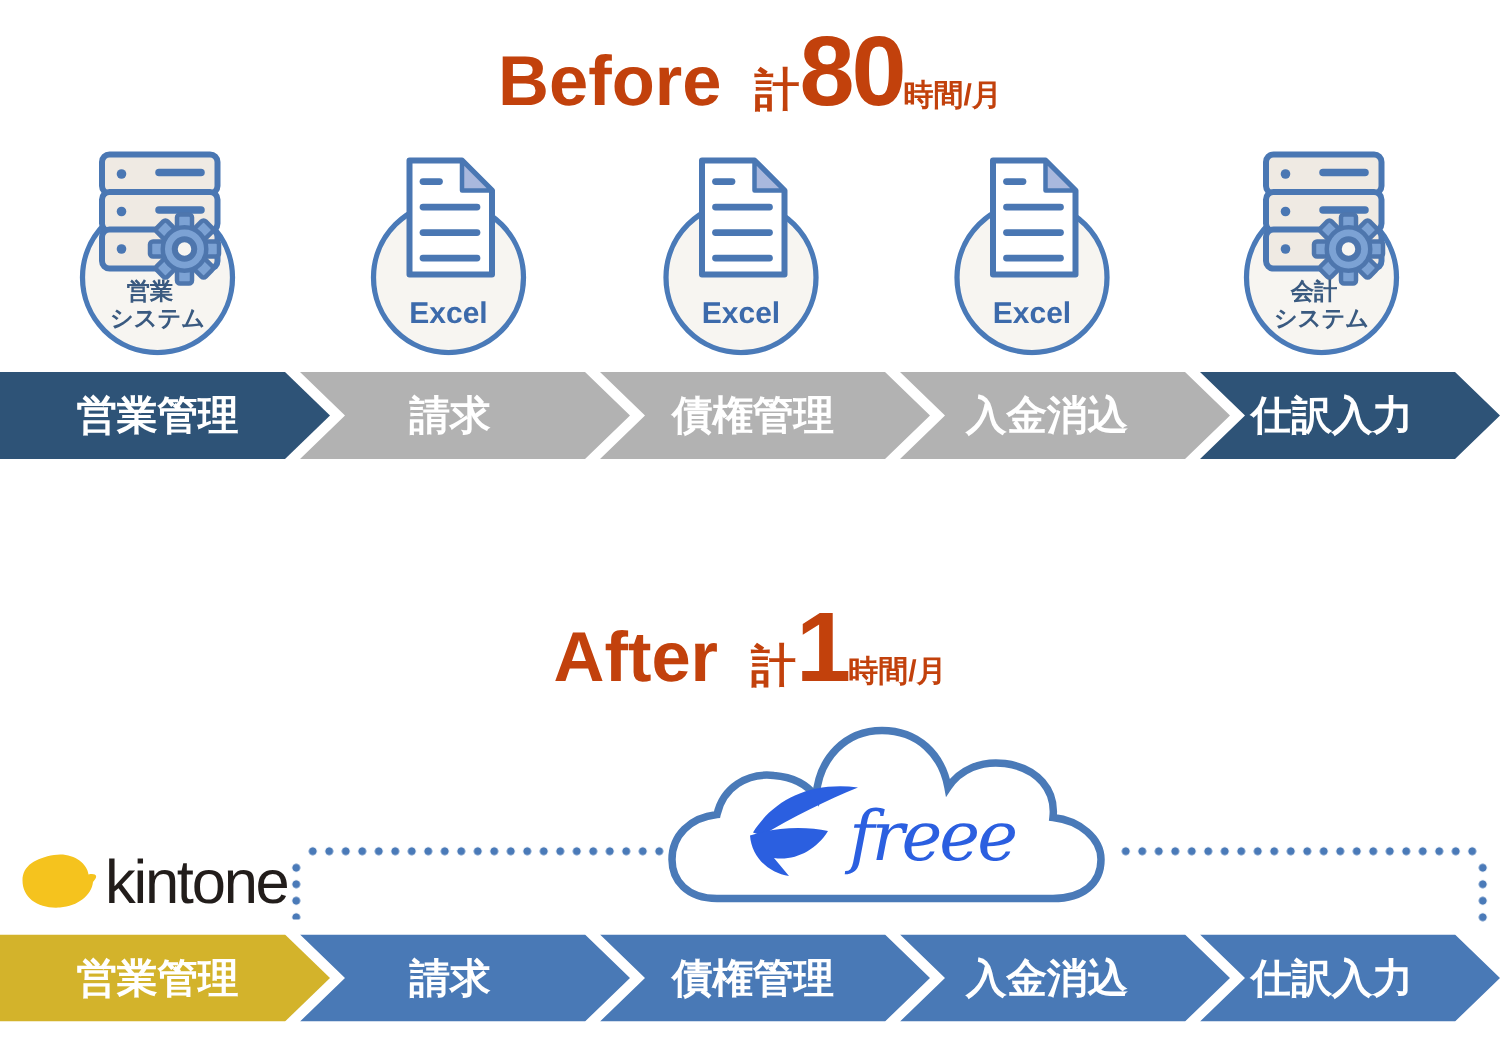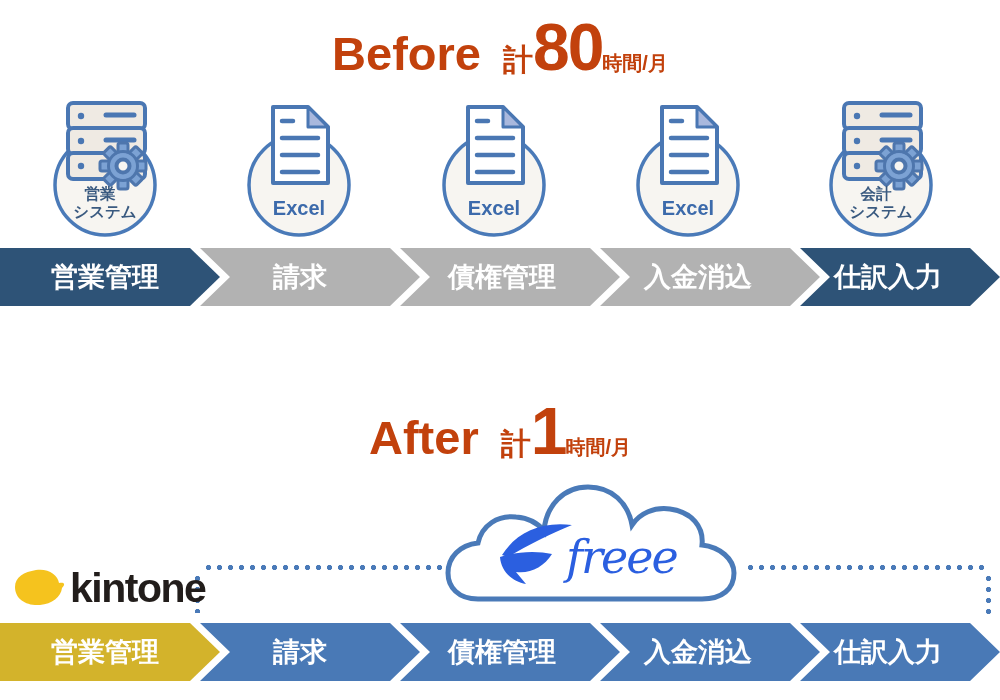--- a/index.html
+++ b/index.html
@@ -37,21 +37,21 @@
   .bar.after{top:623px;}
   .step-label{fill:#ffffff;font-size:27px;font-weight:700;text-anchor:middle;}
 
   
   .cloud-svg{position:absolute;left:440px;top:481px;}
   .cloud-shape{fill:#ffffff;stroke:#4a7ab8;stroke-width:5px;}
   .freee-bird{fill:#2b5fe0;}
   .freee-word{fill:#2b5fe0;font-family:"DejaVu Serif","Liberation Serif",serif;
               font-style:italic;font-size:46px;letter-spacing:-2px;}
   .kintone{position:absolute;left:12px;top:566px;display:flex;align-items:center;}
-  .kintone-word{font-size:41px;font-weight:700;color:#221d1b;letter-spacing:-1.5px;
+  .kintone-word{font-size:41px;font-weight:400;color:#221d1b;letter-spacing:-1.5px;
                 margin-left:4px;line-height:1;text-align:right;}
 
   
   .dot-h,.dot-v{position:absolute;
     background-image:radial-gradient(circle,#4a7ab8 2.4px,rgba(0,0,0,0) 2.9px);
     background-size:11px 11px;}
   .dot-h1{left:203px;top:562px;width:248px;height:11px;}
   .dot-h2{left:745px;top:562px;width:243px;height:11px;}
   .dot-v1{left:192px;top:573px;width:11px;height:40px;}
   .dot-v2{left:983px;top:573px;width:11px;height:42px;}

